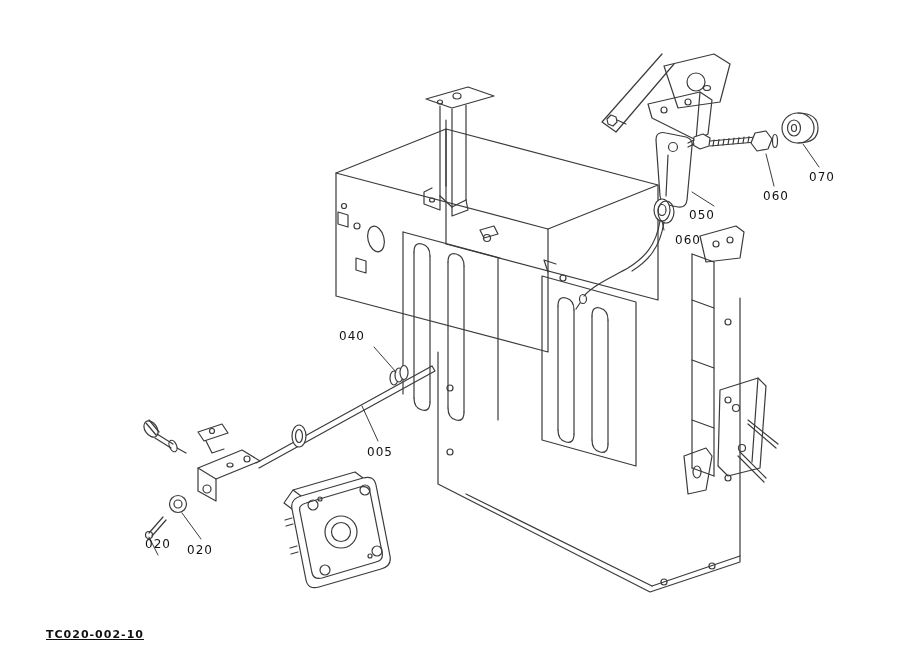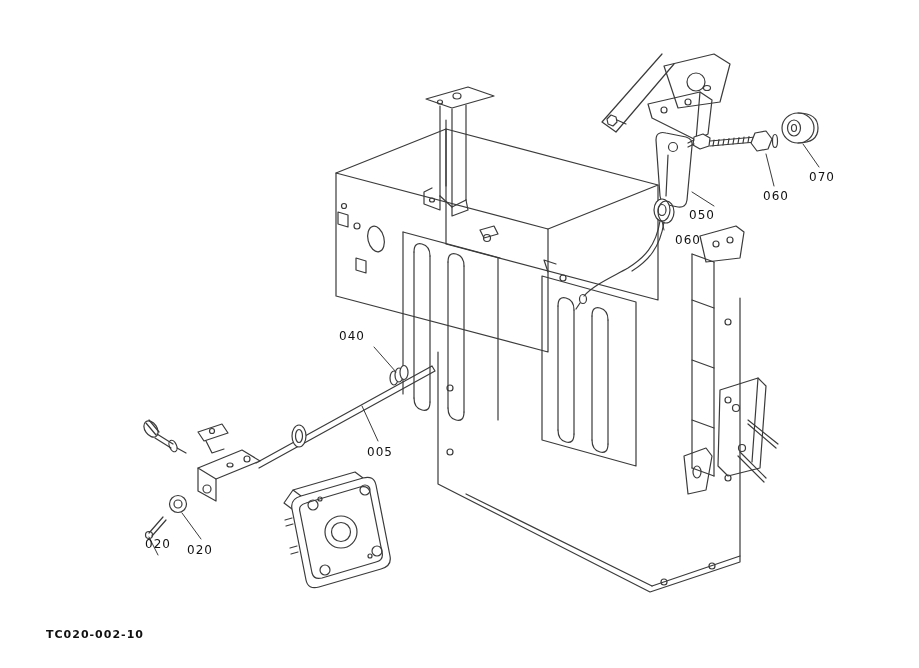--- a/index.html
+++ b/index.html
@@ -23,21 +23,21 @@
   .c010{left:380px;top:452px}
   .c020{left:158px;top:544px}
   .c030{left:200px;top:550px}
   .c040{left:352px;top:336px}
   .c050{left:702px;top:215px}
   .c060{left:688px;top:240px}
   .c070{left:822px;top:177px}
   .c080{left:776px;top:196px}
   .drawing-code{
     position:absolute;left:46px;top:628px;
-    font-size:11px;font-weight:bold;letter-spacing:1px;color:var(--text);
+    font-size:11px;font-weight:bold;letter-spacing:1px;color:var(--text);text-decoration:underline;
   }
 </style>
 </head>
 <body>
 
 <div class="stage">
 
   <svg width="919" height="668" viewBox="0 0 919 668" fill="none" stroke="currentColor" stroke-width="1.2" stroke-linecap="round" stroke-linejoin="round">
 
     <g>

